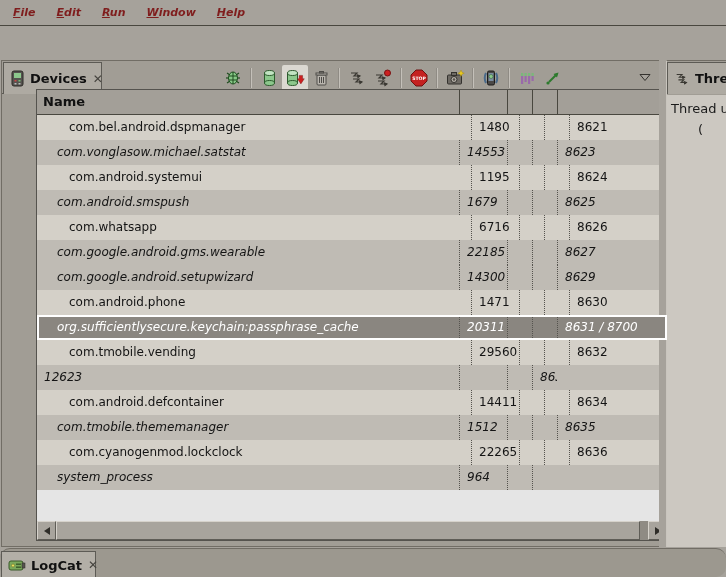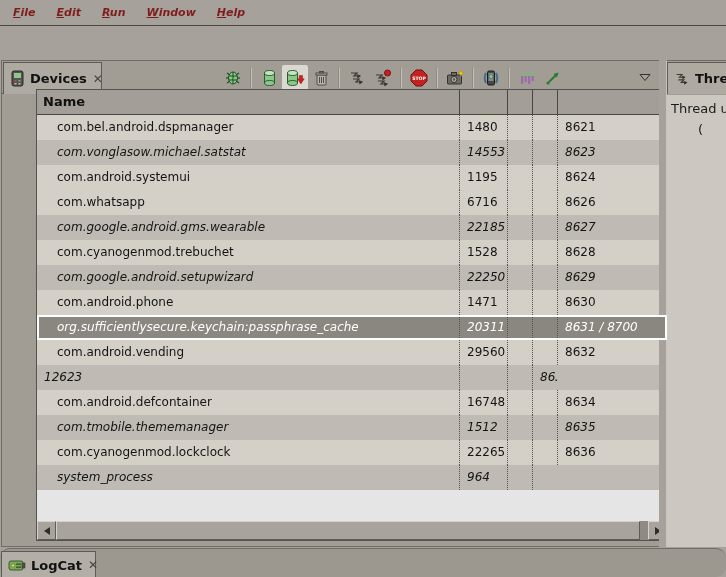--- a/index.html
+++ b/index.html
@@ -40,21 +40,21 @@
 
   
   .table-wrap { position:absolute; left:6px; top:28px; width:651px; height:452px;
                 border:1px solid #55534e; background:#e5e5e5;margin-left:28px; }
   .grid-area { position:absolute; left:0; top:0; right:19px; bottom:19px; overflow:hidden; }
   .thead { display:grid; grid-template-columns:422px 48px 25px 25px 1fr; height:25px;
            background:#a39f98; border-bottom:1px solid #49473f; }
   .thead .hcell { font-size:13px; font-weight:bold; color:#111; line-height:24px; padding-left:6px; }
   .thead .hcell + .hcell { border-left:1px solid #49473f; }
   .trow { display:grid; grid-template-columns:422px 48px 25px 25px 1fr; height:25px; }
-  .trow.light { background:#d4d0c8; }
+  .trow.light { background:#d4d0c8;padding-left:12px; }
   .trow.dark  { background:#bfbbb4;font-style:italic; }
   .trow .cell { font-size:12px; color:#141414; line-height:25px; white-space:nowrap; overflow:hidden; }
   .trow .cell + .cell { border-left:1px dotted #55534e; }
   .cell.name { padding-left:20px; }
   .cell.pid, .cell.port { padding-left:7px; }
   .trow.sel { background:#8a8680; outline:2px solid #ffffff; outline-offset:-2px; position:relative; z-index:2; }
   .trow.sel .cell { color:#ffffff; }
 
   
   .vsb { position:absolute; top:0; right:0; width:19px; bottom:19px; background:#8f8b84; }
@@ -291,78 +291,78 @@
                 <div class="cell c4"></div>
                 <div class="cell port">8623</div>
               </div>
               <div class="trow light">
                 <div class="cell name">com.android.systemui</div>
                 <div class="cell pid">1195</div>
                 <div class="cell c3"></div>
                 <div class="cell c4"></div>
                 <div class="cell port">8624</div>
               </div>
+              <div class="trow dark">
+                <div class="cell name">com.android.smspush</div>
+                <div class="cell pid">1679</div>
+                <div class="cell c3"></div>
+                <div class="cell c4"></div>
+                <div class="cell port">8625</div>
+              </div>
               <div class="trow light">
                 <div class="cell name">com.whatsapp</div>
                 <div class="cell pid">6716</div>
                 <div class="cell c3"></div>
                 <div class="cell c4"></div>
                 <div class="cell port">8626</div>
               </div>
               <div class="trow dark">
                 <div class="cell name">com.google.android.gms.wearable</div>
                 <div class="cell pid">22185</div>
                 <div class="cell c3"></div>
                 <div class="cell c4"></div>
                 <div class="cell port">8627</div>
               </div>
-              <div class="trow light">
-                <div class="cell name">com.cyanogenmod.trebuchet</div>
-                <div class="cell pid">1528</div>
-                <div class="cell c3"></div>
-                <div class="cell c4"></div>
-                <div class="cell port">8628</div>
-              </div>
               <div class="trow dark">
                 <div class="cell name">com.google.android.setupwizard</div>
-                <div class="cell pid">22250</div>
+                <div class="cell pid">14300</div>
                 <div class="cell c3"></div>
                 <div class="cell c4"></div>
                 <div class="cell port">8629</div>
               </div>
               <div class="trow light">
                 <div class="cell name">com.android.phone</div>
                 <div class="cell pid">1471</div>
                 <div class="cell c3"></div>
                 <div class="cell c4"></div>
                 <div class="cell port">8630</div>
               </div>
               <div class="trow dark sel">
                 <div class="cell name">org.sufficientlysecure.keychain:passphrase_cache</div>
                 <div class="cell pid">20311</div>
                 <div class="cell c3"></div>
                 <div class="cell c4"></div>
                 <div class="cell port">8631 / 8700</div>
               </div>
               <div class="trow light">
-                <div class="cell name">com.android.vending</div>
+                <div class="cell name">com.tmobile.vending</div>
                 <div class="cell pid">29560</div>
                 <div class="cell c3"></div>
                 <div class="cell c4"></div>
                 <div class="cell port">8632</div>
               </div>
               <div class="trow dark">
                 <div class="cell pid">12623</div>
                 <div class="cell c3"></div>
                 <div class="cell c4"></div>
                 <div class="cell port">8633</div>
               </div>
               <div class="trow light">
                 <div class="cell name">com.android.defcontainer</div>
-                <div class="cell pid">16748</div>
+                <div class="cell pid">14411</div>
                 <div class="cell c3"></div>
                 <div class="cell c4"></div>
                 <div class="cell port">8634</div>
               </div>
               <div class="trow dark">
                 <div class="cell name">com.tmobile.thememanager</div>
                 <div class="cell pid">1512</div>
                 <div class="cell c3"></div>
                 <div class="cell c4"></div>
                 <div class="cell port">8635</div>

